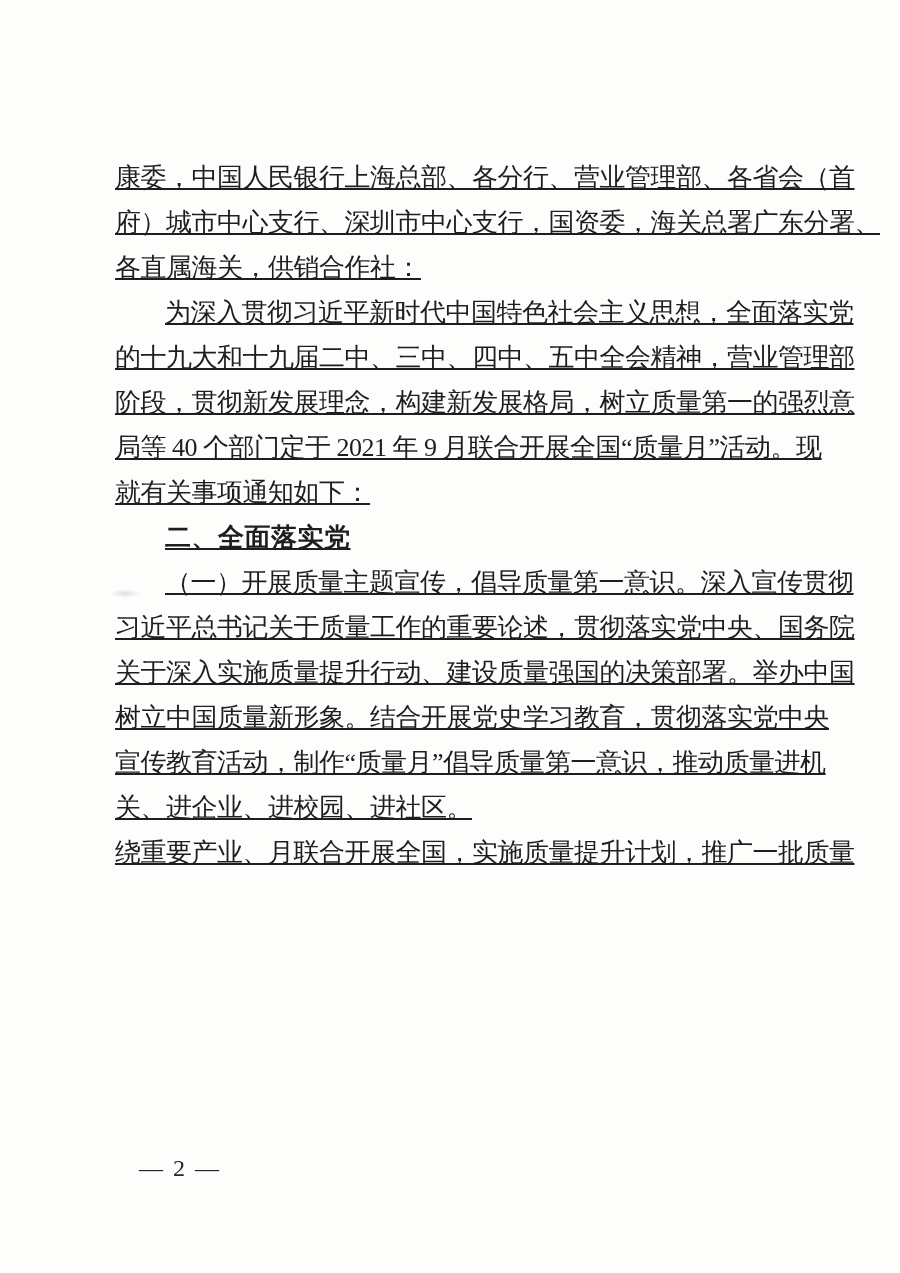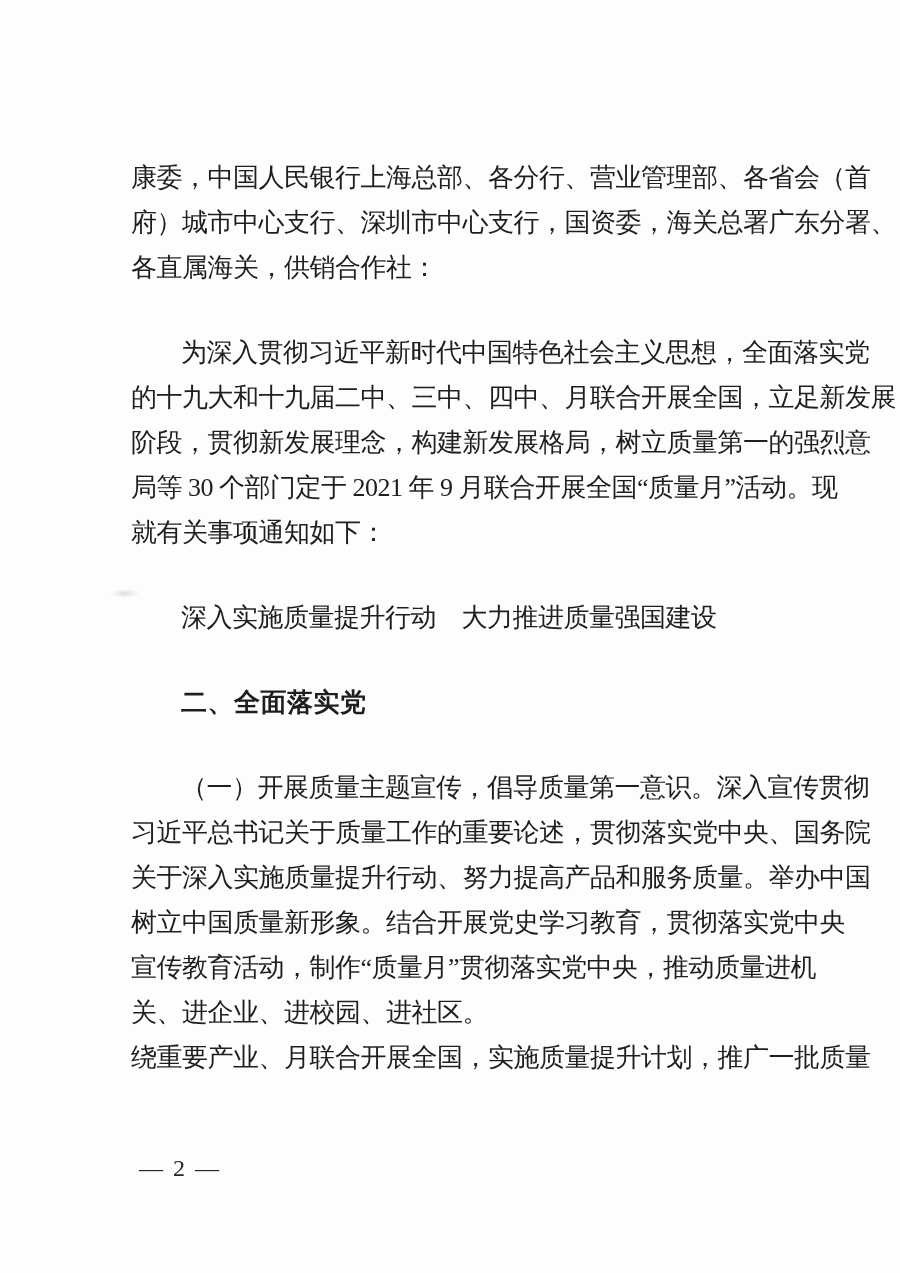--- a/index.html
+++ b/index.html
@@ -14,34 +14,34 @@
     background: #fdfdfc;
     font-family: "Liberation Serif", "DejaVu Serif", serif;
     color: #1e1e21;
   }
   .page {
     position: absolute;
     inset: 0;
   }
   .doc {
     position: absolute;
-    left: 131px;
+    left: 115px;
     top: 155px;
     width: 750px;
+    text-decoration: underline;
   }
   .line {
     font-size: 26px;
     line-height: 45px;
     height: 45px;
     letter-spacing: -0.5px;
     white-space: nowrap;
   }
   .indent {
     padding-left: 50px;
-    margin-top: 40px;
   }
   .heading {
     font-family: "Liberation Sans", "DejaVu Sans", sans-serif;
     font-weight: 700;
     letter-spacing: 0.5px;
   }
   .footer {
     position: absolute;
     left: 139px;
     top: 1152px;
@@ -68,34 +68,33 @@
 
   <div class="smudge"></div>
 
   <div class="doc">
 
     <div class="line">康委，中国人民银行上海总部、各分行、营业管理部、各省会（首</div>
     <div class="line">府）城市中心支行、深圳市中心支行，国资委，海关总署广东分署、</div>
     <div class="line">各直属海关，供销合作社：</div>
 
     <div class="line indent">为深入贯彻习近平新时代中国特色社会主义思想，全面落实党</div>
-    <div class="line">的十九大和十九届二中、三中、四中、月联合开展全国，立足新发展</div>
+    <div class="line">的十九大和十九届二中、三中、四中、五中全会精神，营业管理部</div>
     <div class="line">阶段，贯彻新发展理念，构建新发展格局，树立质量第一的强烈意</div>
-    <div class="line">局等 30 个部门定于 2021 年 9 月联合开展全国“质量月”活动。现</div>
+    <div class="line">局等 40 个部门定于 2021 年 9 月联合开展全国“质量月”活动。现</div>
     <div class="line">就有关事项通知如下：</div>
 
-    <div class="line indent">深入实施质量提升行动　大力推进质量强国建设</div>
 
     <div class="line indent heading">二、全面落实党</div>
 
     <div class="line indent">（一）开展质量主题宣传，倡导质量第一意识。深入宣传贯彻</div>
     <div class="line">习近平总书记关于质量工作的重要论述，贯彻落实党中央、国务院</div>
-    <div class="line">关于深入实施质量提升行动、努力提高产品和服务质量。举办中国</div>
+    <div class="line">关于深入实施质量提升行动、建设质量强国的决策部署。举办中国</div>
     <div class="line">树立中国质量新形象。结合开展党史学习教育，贯彻落实党中央</div>
-    <div class="line">宣传教育活动，制作“质量月”贯彻落实党中央，推动质量进机</div>
+    <div class="line">宣传教育活动，制作“质量月”倡导质量第一意识，推动质量进机</div>
     <div class="line">关、进企业、进校园、进社区。</div>
 
     <div class="line">绕重要产业、月联合开展全国，实施质量提升计划，推广一批质量</div>
 
   </div>
 
   <div class="footer">— 2 —</div>
 
 </div>
 

